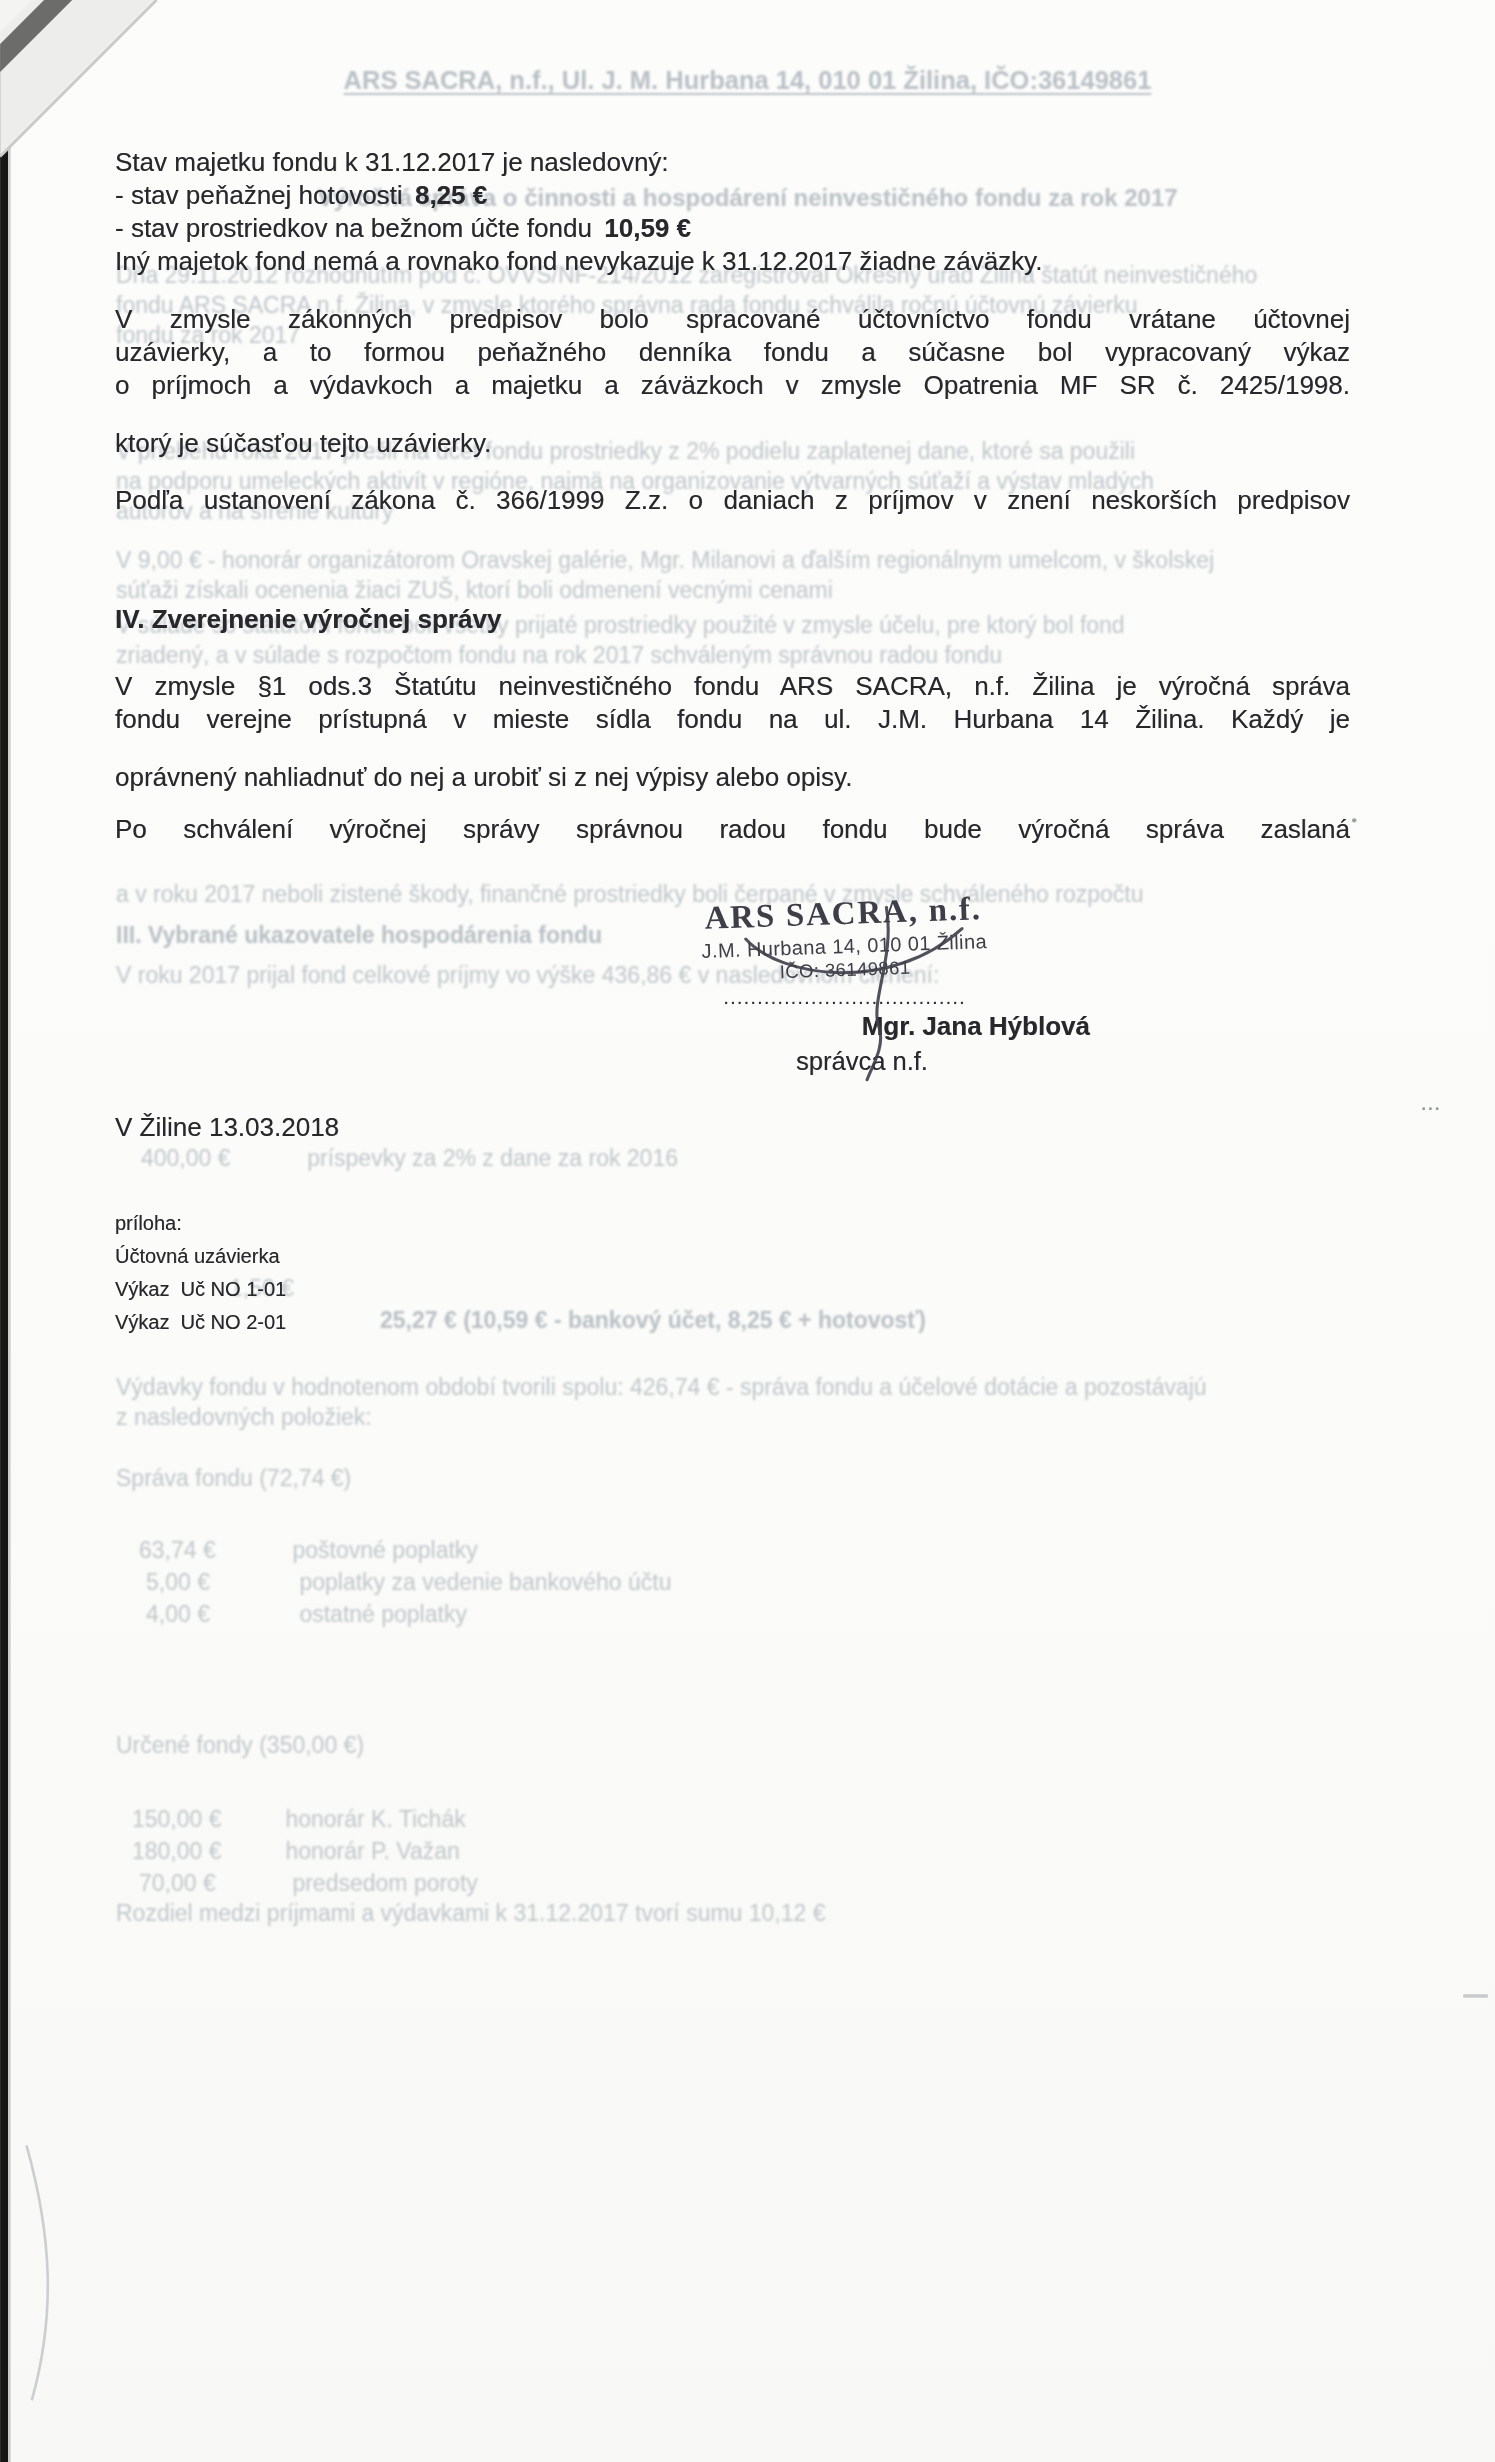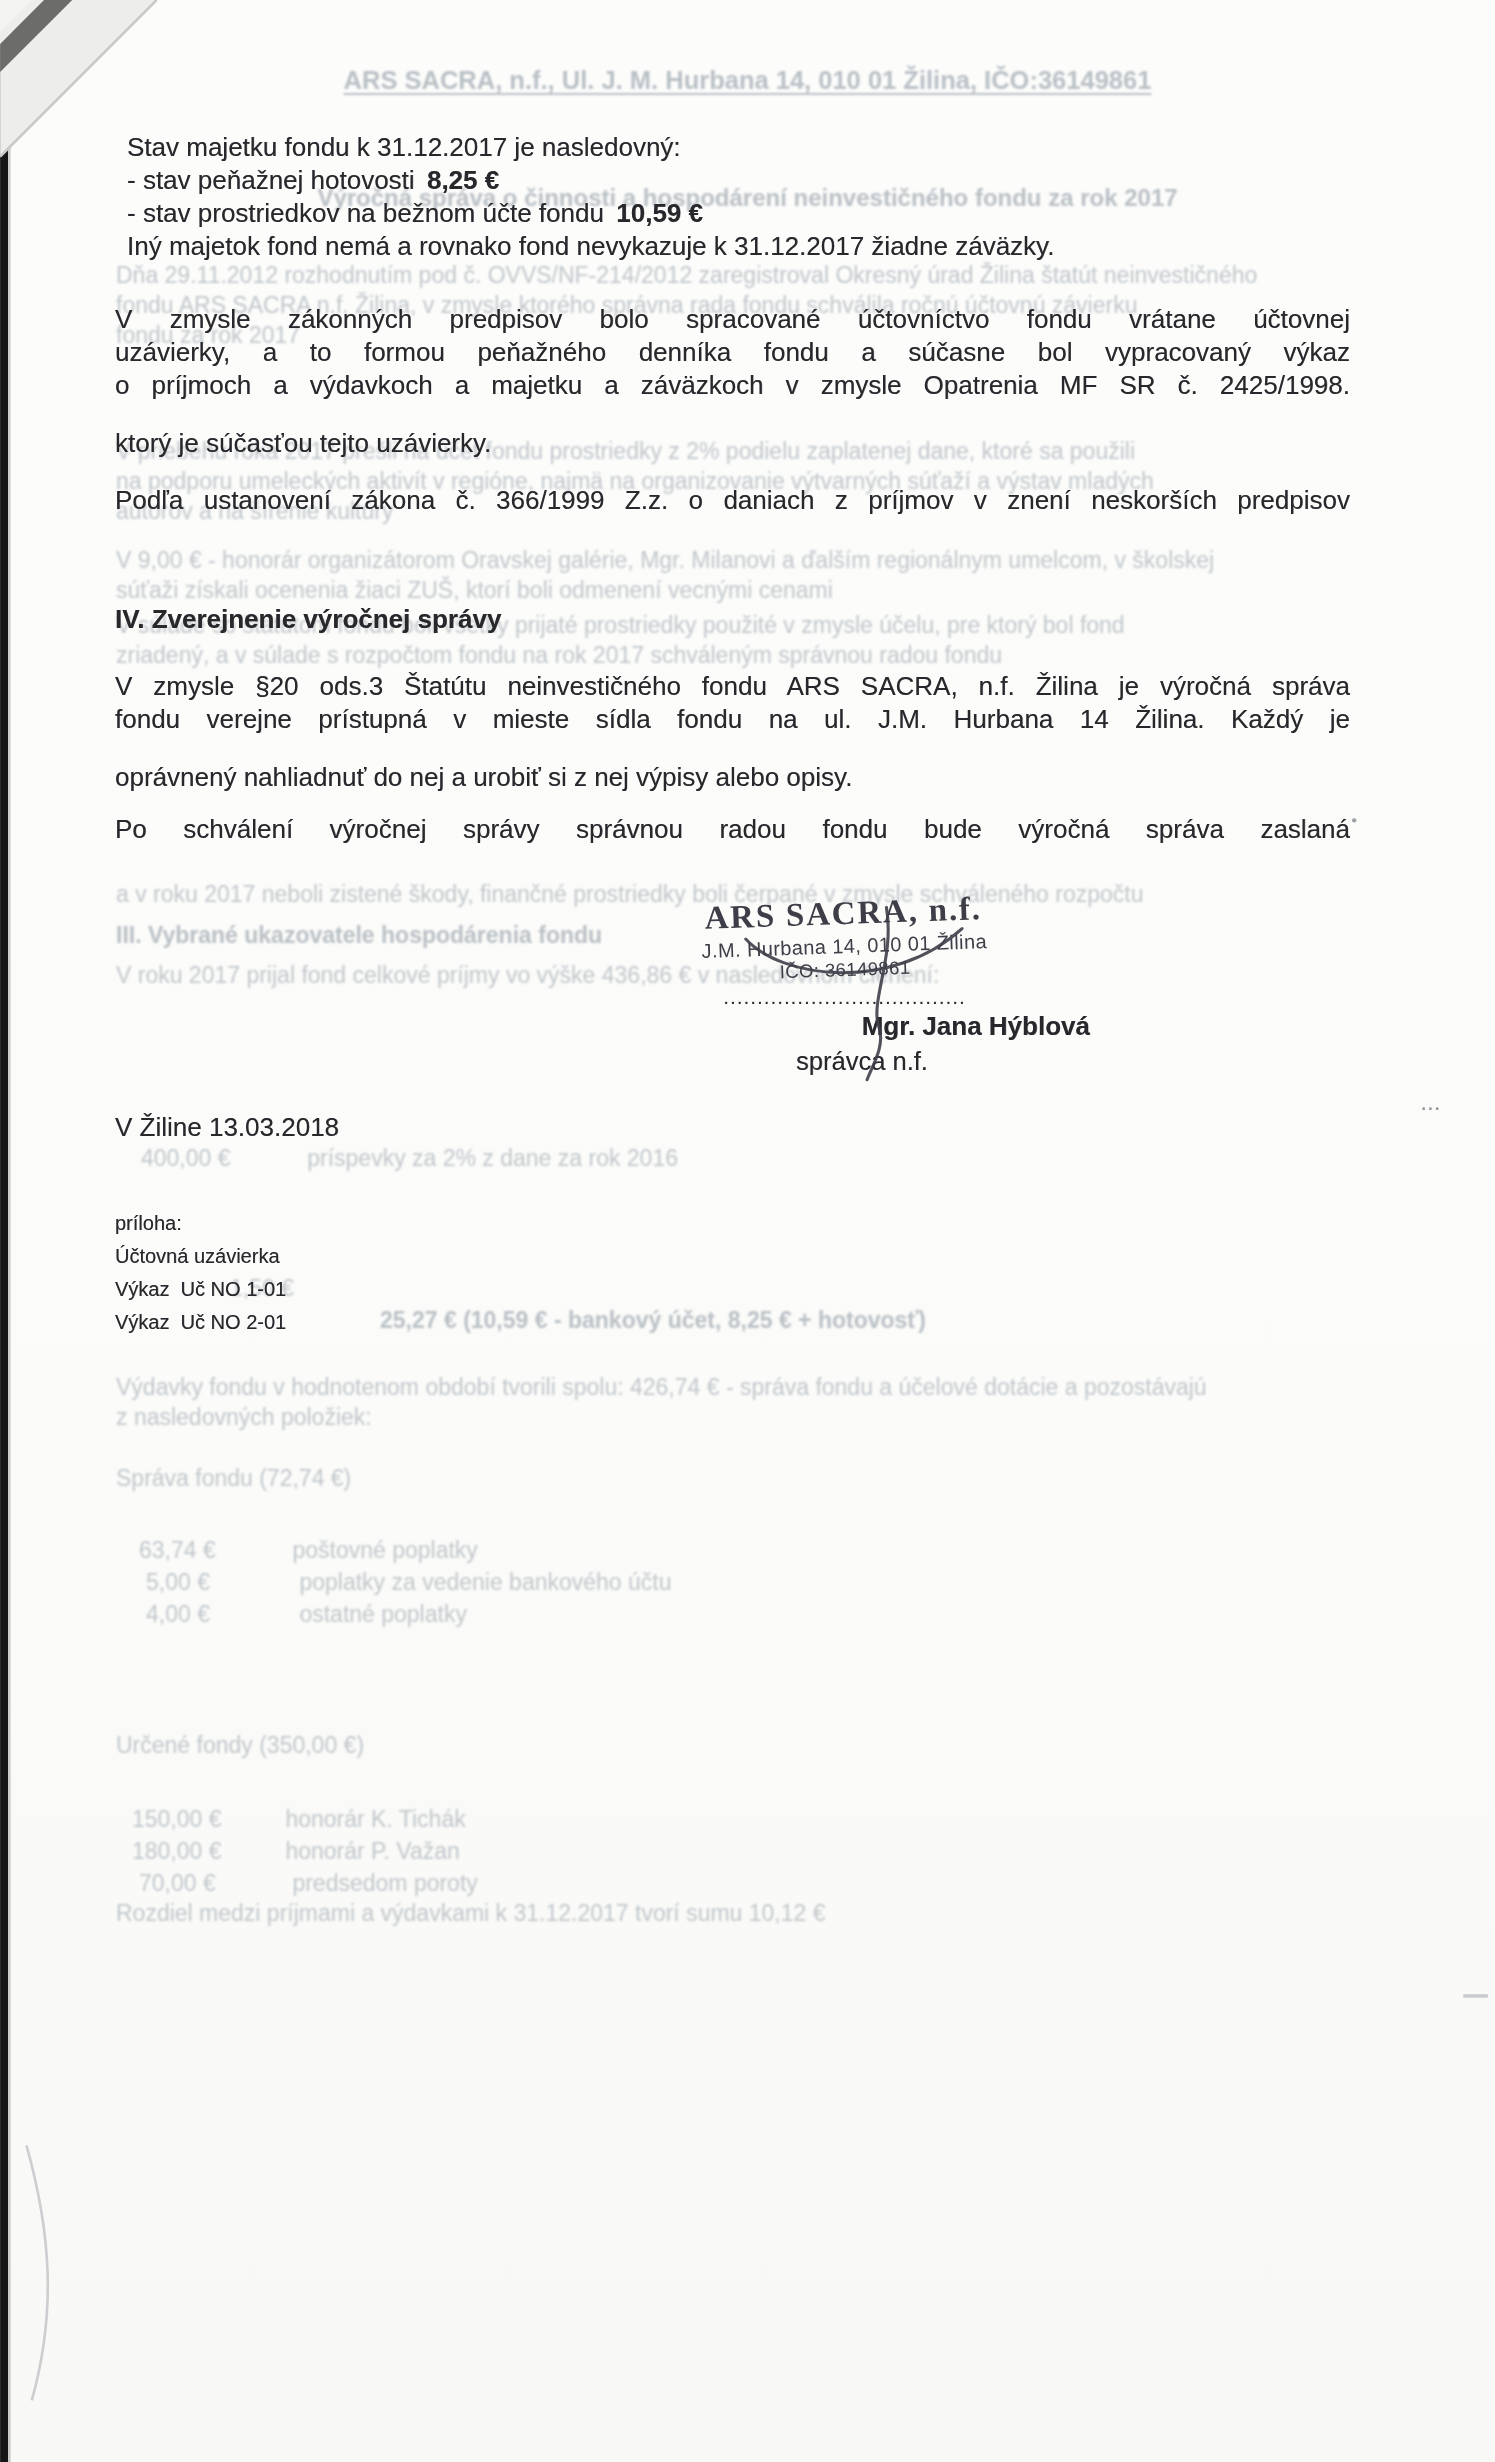--- a/index.html
+++ b/index.html
@@ -104,21 +104,21 @@
       <div class="bleed-line" style="top: 1537px; left: 139px; font-size: 23px;">63,74 €            poštovné poplatky</div>
       <div class="bleed-line" style="top: 1569px; left: 146px; font-size: 23px;">5,00 €              poplatky za vedenie bankového účtu</div>
       <div class="bleed-line" style="top: 1601px; left: 146px; font-size: 23px;">4,00 €              ostatné poplatky</div>
       <div class="bleed-line" style="top: 1732px; left: 116px; font-size: 23px;">Určené fondy (350,00 €)</div>
       <div class="bleed-line" style="top: 1806px; left: 132px; font-size: 23px;">150,00 €          honorár K. Tichák</div>
       <div class="bleed-line" style="top: 1838px; left: 132px; font-size: 23px;">180,00 €          honorár P. Važan</div>
       <div class="bleed-line" style="top: 1870px; left: 139px; font-size: 23px;">70,00 €            predsedom poroty</div>
       <div class="bleed-line" style="top: 1900px; left: 116px; font-size: 23px;">Rozdiel medzi príjmami a výdavkami k 31.12.2017 tvorí sumu 10,12 €</div>
     </div>
 
-  <div class="block" style="top:131px;margin-left:12px;">
+  <div class="block" style="top:146px;">
     <div>Stav majetku fondu k 31.12.2017 je nasledovný:</div>
     <div>
       <span>- stav peňažnej hotovosti</span><span class="bold gap">8,25 €</span>
     </div>
     <div>
       <span>- stav prostriedkov na bežnom účte fondu</span><span class="bold gap">10,59 €</span>
     </div>
     <div>Iný majetok fond nemá a rovnako fond nevykazuje k 31.12.2017 žiadne záväzky.</div>
   </div>
 
@@ -129,21 +129,21 @@
       <div class="tline last">ktorý je súčasťou tejto uzávierky.</div>
     </div>
 
   <div class="block" style="top:484px;">
       <div class="tline">Podľa ustanovení zákona č. 366/1999 Z.z. o daniach z príjmov v znení neskorších predpisov</div>
     </div>
 
   <div class="block heading" style="top:603px;">IV. Zverejnenie výročnej správy</div>
 
   <div class="block" style="top:670px;">
-      <div class="tline">V zmysle §20 ods.3 Štatútu neinvestičného fondu ARS SACRA, n.f. Žilina je výročná správa</div>
+      <div class="tline">V zmysle §1 ods.3 Štatútu neinvestičného fondu ARS SACRA, n.f. Žilina je výročná správa</div>
       <div class="tline">fondu verejne prístupná v mieste sídla fondu na ul. J.M. Hurbana 14 Žilina. Každý je</div>
       <div class="tline last">oprávnený nahliadnuť do nej a urobiť si z nej výpisy alebo opisy.</div>
     </div>
 
   <div class="block" style="top:813px;">
       <div class="tline">Po schválení výročnej správy správnou radou fondu bude výročná správa zaslaná</div>
     </div>
 
   <div class="stamp">
     <div class="stamp-l1">ARS SACRA, n.f.</div>

